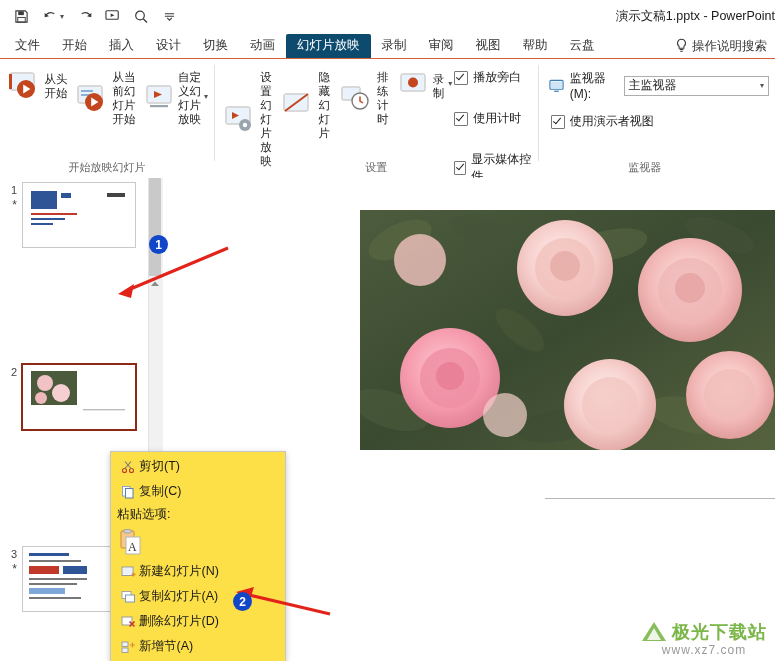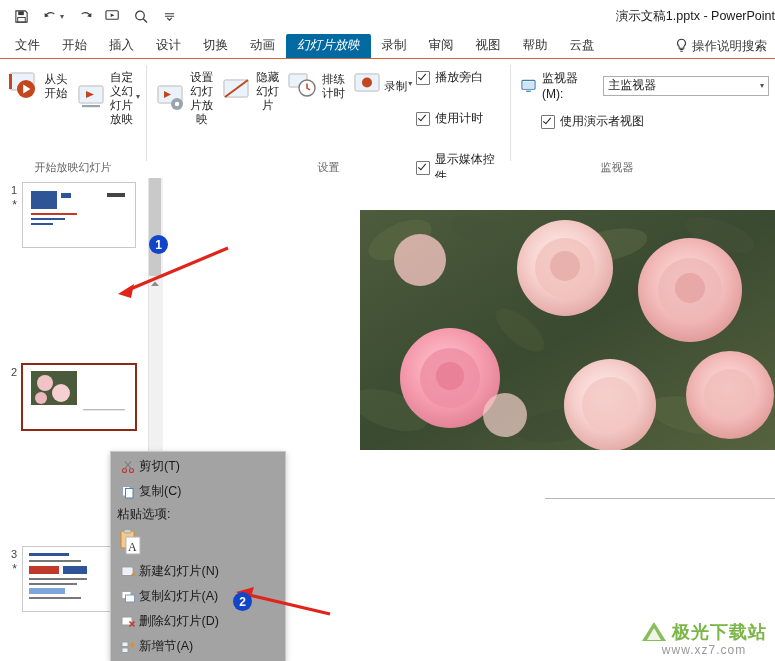--- a/index.html
+++ b/index.html
@@ -11,21 +11,21 @@
   .titlebar{height:32px;background:#fff;display:flex;align-items:center;padding:0 8px;position:relative;}
   .qat{display:flex;align-items:center;gap:2px;}
   .qat-btn{width:26px;height:24px;display:flex;align-items:center;justify-content:center;color:#444;font-size:14px;}
   .qat-btn.wide{width:34px;}
   .caret{font-size:8px;color:#555;margin-left:1px;}
   .title-center{position:absolute;left:0;right:0;text-align:right;font-size:12.5px;color:#1b1b1b;pointer-events:none;}
 
   
   .tabs{height:26px;display:flex;align-items:flex-end;padding-left:4px;border-bottom:1px solid #d6603a;}
   .tab{padding:4px 11px 5px 11px;font-size:12.5px;color:#333;line-height:15px;}
-  .tab.active{background:#0369a1;color:#fff;border-radius:2px 2px 0 0;font-style:italic;}
+  .tab.active{background:#0c4a6e;color:#fff;border-radius:2px 2px 0 0;}
   .tabs .spacer{flex:1;}
   .help-search{display:flex;align-items:flex-start;gap:4px;font-size:12.5px;color:#333;padding-right:8px;padding-bottom:3px;}
 
   
   .ribbon{height:120px;border-bottom:1px solid #d4d4d4;display:flex;position:relative;background:#fff;}
   .grp{position:relative;display:flex;flex-direction:column;align-items:center;padding:4px 6px 0 6px;height:118px;box-sizing:border-box;}
   .grp-sep{width:1px;background:#e2e2e2;margin:6px 0 18px 0;}
   .grp-label{position:absolute;bottom:2px;left:0;right:0;text-align:center;font-size:11px;color:#666;}
   .grp-body{display:flex;align-items:flex-start;gap:2px;height:92px;}
   .bigbtn{width:66px;display:flex;flex-direction:row;align-items:center;padding-top:4px;text-align:center;font-size:11.5px;color:#222;line-height:14px;}
@@ -50,21 +50,21 @@
   .thumb.sel{border:2px solid #8c2a16;}
   .scrolltrack{position:absolute;left:148px;top:0;width:14px;bottom:0;background:#f1f1f1;border-left:1px solid #e3e3e3;}
   .scrollthumb{position:absolute;left:149px;top:0;width:12px;height:98px;background:#c9c9c9;border-radius:1px;}
   .scroll-up{position:absolute;left:149px;top:100px;width:12px;height:12px;}
 
   .canvas{position:absolute;left:170px;right:0;top:0;bottom:0;background:#fff;}
   .photo{position:absolute;left:190px;top:32px;width:420px;height:240px;overflow:hidden;}
   .hrule{position:absolute;left:375px;top:320px;width:235px;height:1px;background:#b7b7b7;}
 
   
-  .ctx{position:absolute;left:110px;top:273px;width:174px;background:#a3a3a3;border:1px solid #c6c6c6;box-shadow:0 2px 6px rgba(0,0,0,.22);padding:2px 0;z-index:40;}
+  .ctx{position:absolute;left:110px;top:273px;width:174px;background:#fde047;border:1px solid #c6c6c6;box-shadow:0 2px 6px rgba(0,0,0,.22);padding:2px 0;z-index:40;}
   .ctx-item{height:25px;display:flex;align-items:center;padding:0 6px;font-size:12.5px;color:#1a1a1a;position:relative;}
   .ctx-item .cic{width:22px;height:18px;display:flex;align-items:center;justify-content:center;flex:0 0 22px;}
   .ctx-item .ctext{flex:1;}
   .ctx-sub{height:21px;display:flex;align-items:center;padding:0 6px;font-size:12.5px;color:#1a1a1a;}
   .ctx-paste{height:34px;display:flex;align-items:center;padding:0 6px;}
   .pasteicon{width:26px;height:30px;display:flex;align-items:center;justify-content:center;}
 
   
   .badge{position:absolute;width:19px;height:19px;border-radius:50%;background:#1246c8;color:#fff;font-size:12px;display:flex;align-items:center;justify-content:center;font-weight:bold;z-index:60;}
   .ann{position:absolute;z-index:55;}
@@ -164,20 +164,33 @@
               <rect x="3" y="5" width="3" height="15" fill="#c4461f"></rect>
               <circle cx="20" cy="20" r="9" fill="#c4461f"></circle>
               <path d="M17.2 15.6 L24.4 20 L17.2 24.4 Z" fill="#fff"></path>
             </svg>
           </div>
           <div class="lbl">从头开始</div>
         </div>
         <div class="bigbtn">
           <div class="ic">
             <svg width="34" height="32" viewBox="0 0 34 32">
+              <rect x="4" y="4" width="24" height="17" rx="1.5" fill="#fff" stroke="#b3b3b3" stroke-width="1"></rect>
+              <rect x="5" y="5" width="22" height="15" fill="#eaf2fb"></rect>
+              <rect x="7" y="8" width="12" height="2" fill="#8ab0d8"></rect>
+                <rect x="7" y="12" width="16" height="2" fill="#8ab0d8"></rect>
+              <circle cx="20" cy="20" r="9" fill="#c4461f"></circle>
+              <path d="M17.2 15.6 L24.4 20 L17.2 24.4 Z" fill="#fff"></path>
+            </svg>
+          </div>
+          <div class="lbl">从当前幻灯片开始</div>
+        </div>
+        <div class="bigbtn">
+          <div class="ic">
+            <svg width="34" height="32" viewBox="0 0 34 32">
               <rect x="5" y="4" width="24" height="17" rx="1.5" fill="#fff" stroke="#b3b3b3" stroke-width="1"></rect>
               <rect x="6" y="5" width="22" height="15" fill="#eaf2fb"></rect>
               <path d="M12 9 L20 12.5 L12 16 Z" fill="#c4461f"></path>
               <rect x="8" y="23" width="18" height="2.2" fill="#9aa4ae"></rect>
             </svg>
           </div>
           <div class="lbl">自定义幻灯片放映</div>
           <div class="caret">▾</div>
         </div>
       </div>
@@ -261,21 +274,21 @@
               <rect x="2.2" y="2.2" width="11.6" height="7" fill="#cfe4f5"></rect>
               <path d="M5.5 12.6h5" stroke="#3b7fb5" stroke-width="1.3"></path>
             </svg>
         </span>
         <span>监视器(M):</span>
         <span class="mon-select">
           <span>主监视器</span>
           <span class="cv">▾</span>
         </span>
       </div>
-      <div class="chk" style="margin-top:12px;margin-left:20px;">
+      <div class="chk" style="margin-top:12px;margin-left:2px;">
         <span class="box on"></span>
         <span>使用演示者视图</span>
       </div>
       <div class="grp-label" style="left:auto;right:auto;width:192px;">监视器</div>
     </div>
   </div>
 
   <div class="work">
 
     <div class="thumbs">

